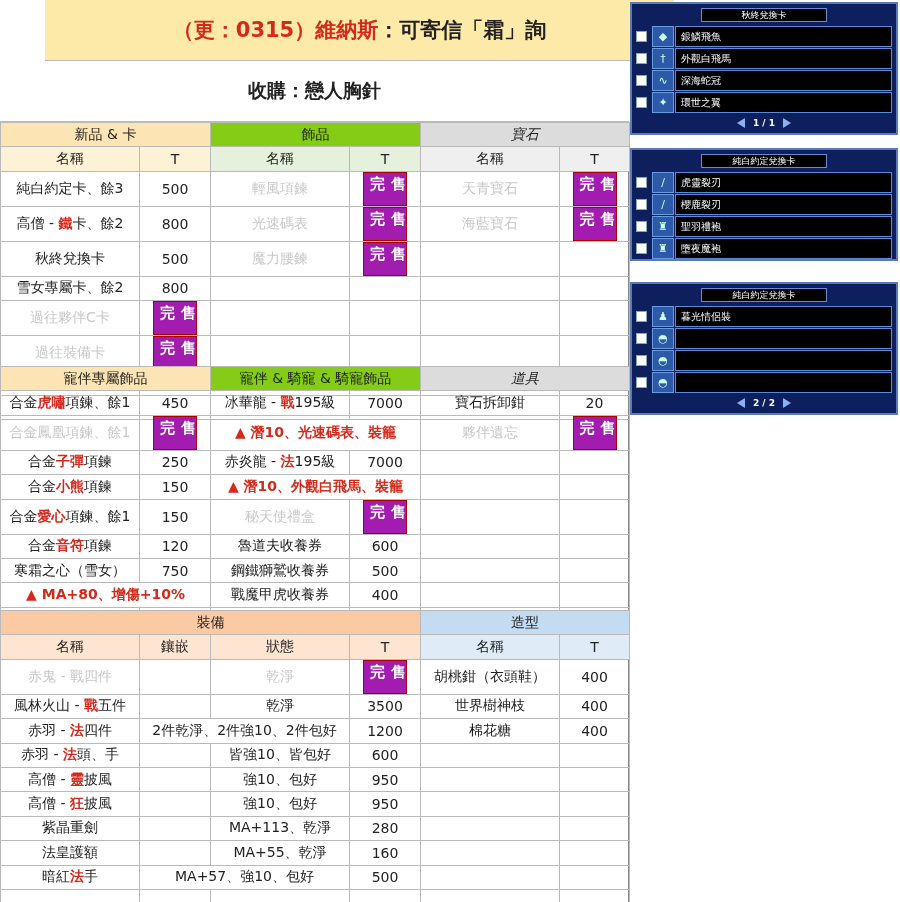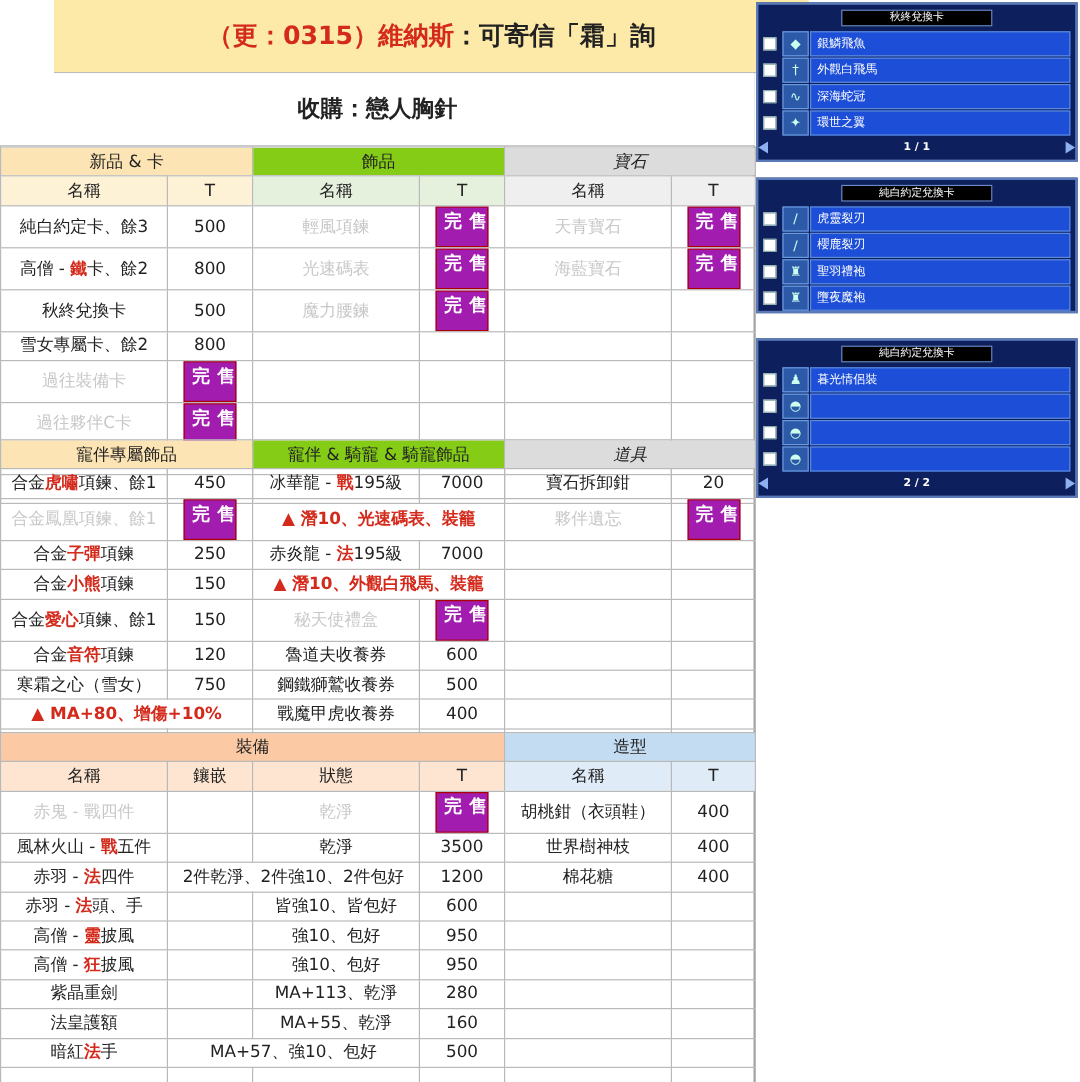--- a/index.html
+++ b/index.html
@@ -28,22 +28,22 @@
   .note { color: #d42a1c; font-weight: bold; }
   .sold { display: inline-block; background: #a21caf; color: #fff; font-weight: bold; font-size: 15px;
           letter-spacing: 6px; padding: 0 0 0 6px; line-height: 22px; height: 34px; width: 44px; border: 1px solid #a00; font-family: "DejaVu Serif", serif; }
   
   .panel { position: absolute; left: 630px; width: 268px; background: #0d1f5c; border: 2px solid #5a7ab8; }
   .panel-title { margin: 4px auto 3px; width: 126px; height: 14px; background: #000; border: 1px solid #6a8ad0;
                  color: #fff; font-size: 9px; text-align: center; line-height: 12px; }
   .prow { display: flex; align-items: center; height: 22px; margin: 0 4px 0 4px; }
   .chk { width: 11px; height: 11px; background: #fff; border: 1px solid #8aa; margin-right: 5px; flex: none; }
   .pico { width: 22px; height: 21px; background: #2c5aa8; border: 1px solid #6a9ae0; flex: none; display: flex; align-items: center; justify-content: center; color: #cfe; font-size: 11px; }
-  .pname { flex: 1; height: 21px; background: #1d4ed8; border: 1px solid #5d8ad8; margin-left: 1px; color: #fff; font-size: 10px; line-height: 19px; padding-left: 5px; }
-  .pager { display: flex; align-items: center; justify-content: space-between; gap: 8px; height: 20px; color: #fff; font-size: 9px; font-weight: bold; }
+  .pname { flex: 1; height: 21px; background: #000000; border: 1px solid #5d8ad8; margin-left: 1px; color: #fff; font-size: 10px; line-height: 19px; padding-left: 5px; }
+  .pager { display: flex; align-items: center; justify-content: center; gap: 8px; height: 20px; color: #fff; font-size: 9px; font-weight: bold; }
   .tri-l { width: 0; height: 0; border-top: 5px solid transparent; border-bottom: 5px solid transparent; border-right: 8px solid #8fb0f0; }
   .tri-r { width: 0; height: 0; border-top: 5px solid transparent; border-bottom: 5px solid transparent; border-left: 8px solid #8fb0f0; }
 </style>
 </head>
 <body>
 
 <div class="sheet">
   <div class="title">
     <span class="red">（更：0315）維納斯</span>
     <span>：可寄信「霜」詢</span>
@@ -101,29 +101,29 @@
         </tr>
         <tr>
           <td>雪女專屬卡、餘2</td>
           <td>800</td>
           <td></td>
           <td></td>
           <td></td>
           <td></td>
         </tr>
         <tr>
+          <td class="faded">過往夥伴C卡</td>
+          <td><span class="sold">完售</span></td>
+          <td></td>
+          <td></td>
+          <td></td>
+          <td></td>
+        </tr>
+        <tr>
           <td class="faded">過往裝備卡</td>
-          <td><span class="sold">完售</span></td>
-          <td></td>
-          <td></td>
-          <td></td>
-          <td></td>
-        </tr>
-        <tr>
-          <td class="faded">過往夥伴C卡</td>
           <td><span class="sold">完售</span></td>
           <td></td>
           <td></td>
           <td></td>
           <td></td>
         </tr>
         <tr>
           <td></td>
           <td></td>
           <td></td>

